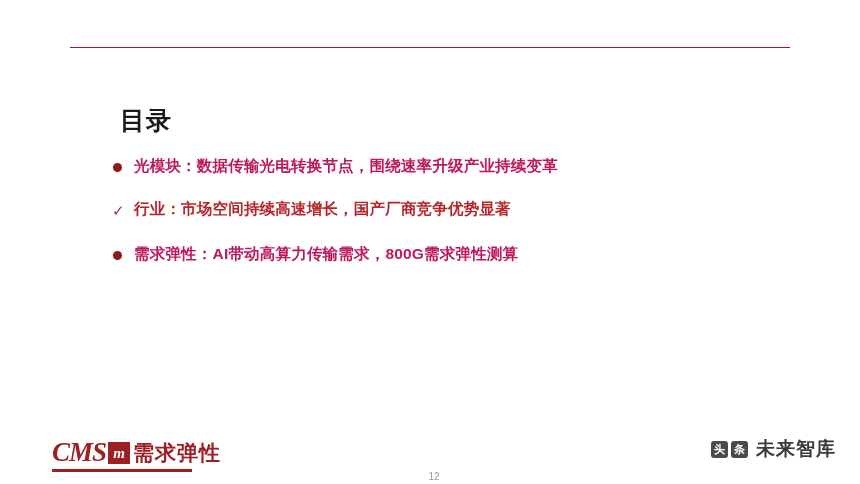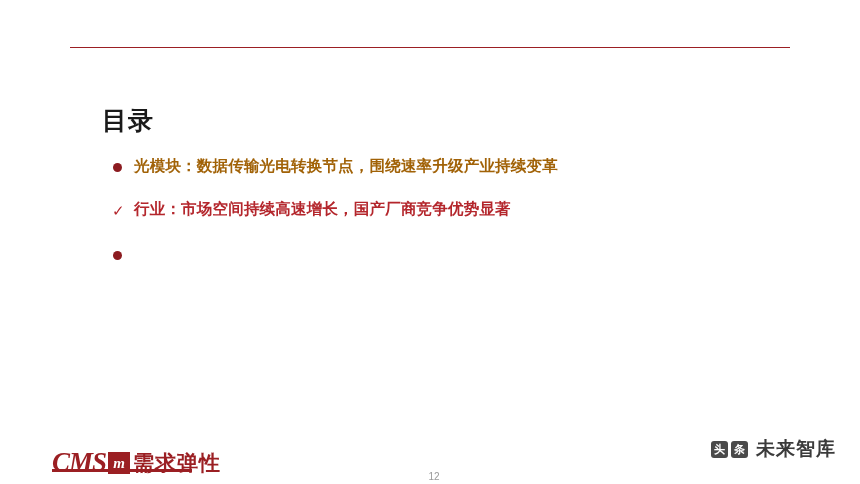--- a/index.html
+++ b/index.html
@@ -23,21 +23,21 @@
   .top-rule {
     position: absolute;
     left: 70px;
     top: 47px;
     width: 720px;
     height: 1px;
     background: #9b1f23;
   }
   .page-title {
     position: absolute;
-    left: 102px;
+    left: 120px;
     top: 105px;
     font-size: 25px;
     font-weight: bold;
     color: #1a1a1a;
     letter-spacing: 1px;
     line-height: 1.2;
   }
   .toc {
     position: absolute;
     left: 112px;
@@ -69,34 +69,34 @@
   .marker .check {
     display: inline-block;
     color: #b4262c;
     font-size: 15px;
     line-height: 1;
     transform: translateY(-1px);
   }
   .toc-text {
     font-size: 15.5px;
     font-weight: bold;
-    color: #a16207;
+    color: #be185d;
     line-height: 22px;
     white-space: nowrap;
     letter-spacing: 0.2px;
   }
   .toc-item.highlight .toc-text {
     color: #b4262c;
     font-family: Liberation Mono, monospace;
   }
   
   .logo {
     position: absolute;
     left: 52px;
-    bottom: 2px;
+    bottom: 12px;
     display: flex;
     align-items: center;
     height: 40px;
   }
   .logo-cms {
     font-family: "Liberation Serif", serif;
     font-size: 27px;
     font-weight: bold;
     font-style: italic;
     color: #9b1f23;
@@ -199,20 +199,21 @@
       <span class="marker">
           <span class="check">✓</span>
         </span>
       <span class="toc-text">行业：市场空间持续高速增长，国产厂商竞争优势显著</span>
     </div>
 
     <div class="toc-item">
       <span class="marker">
           <span class="dot"></span>
         </span>
+      <span class="toc-text">需求弹性：AI带动高算力传输需求，800G需求弹性测算</span>
     </div>
 
 
   </div>
 
   <div class="logo">
     <span class="logo-cms">CMS</span>
     <span class="logo-badge">m</span>
     <span class="logo-cn">需求弹性</span>
   </div>

